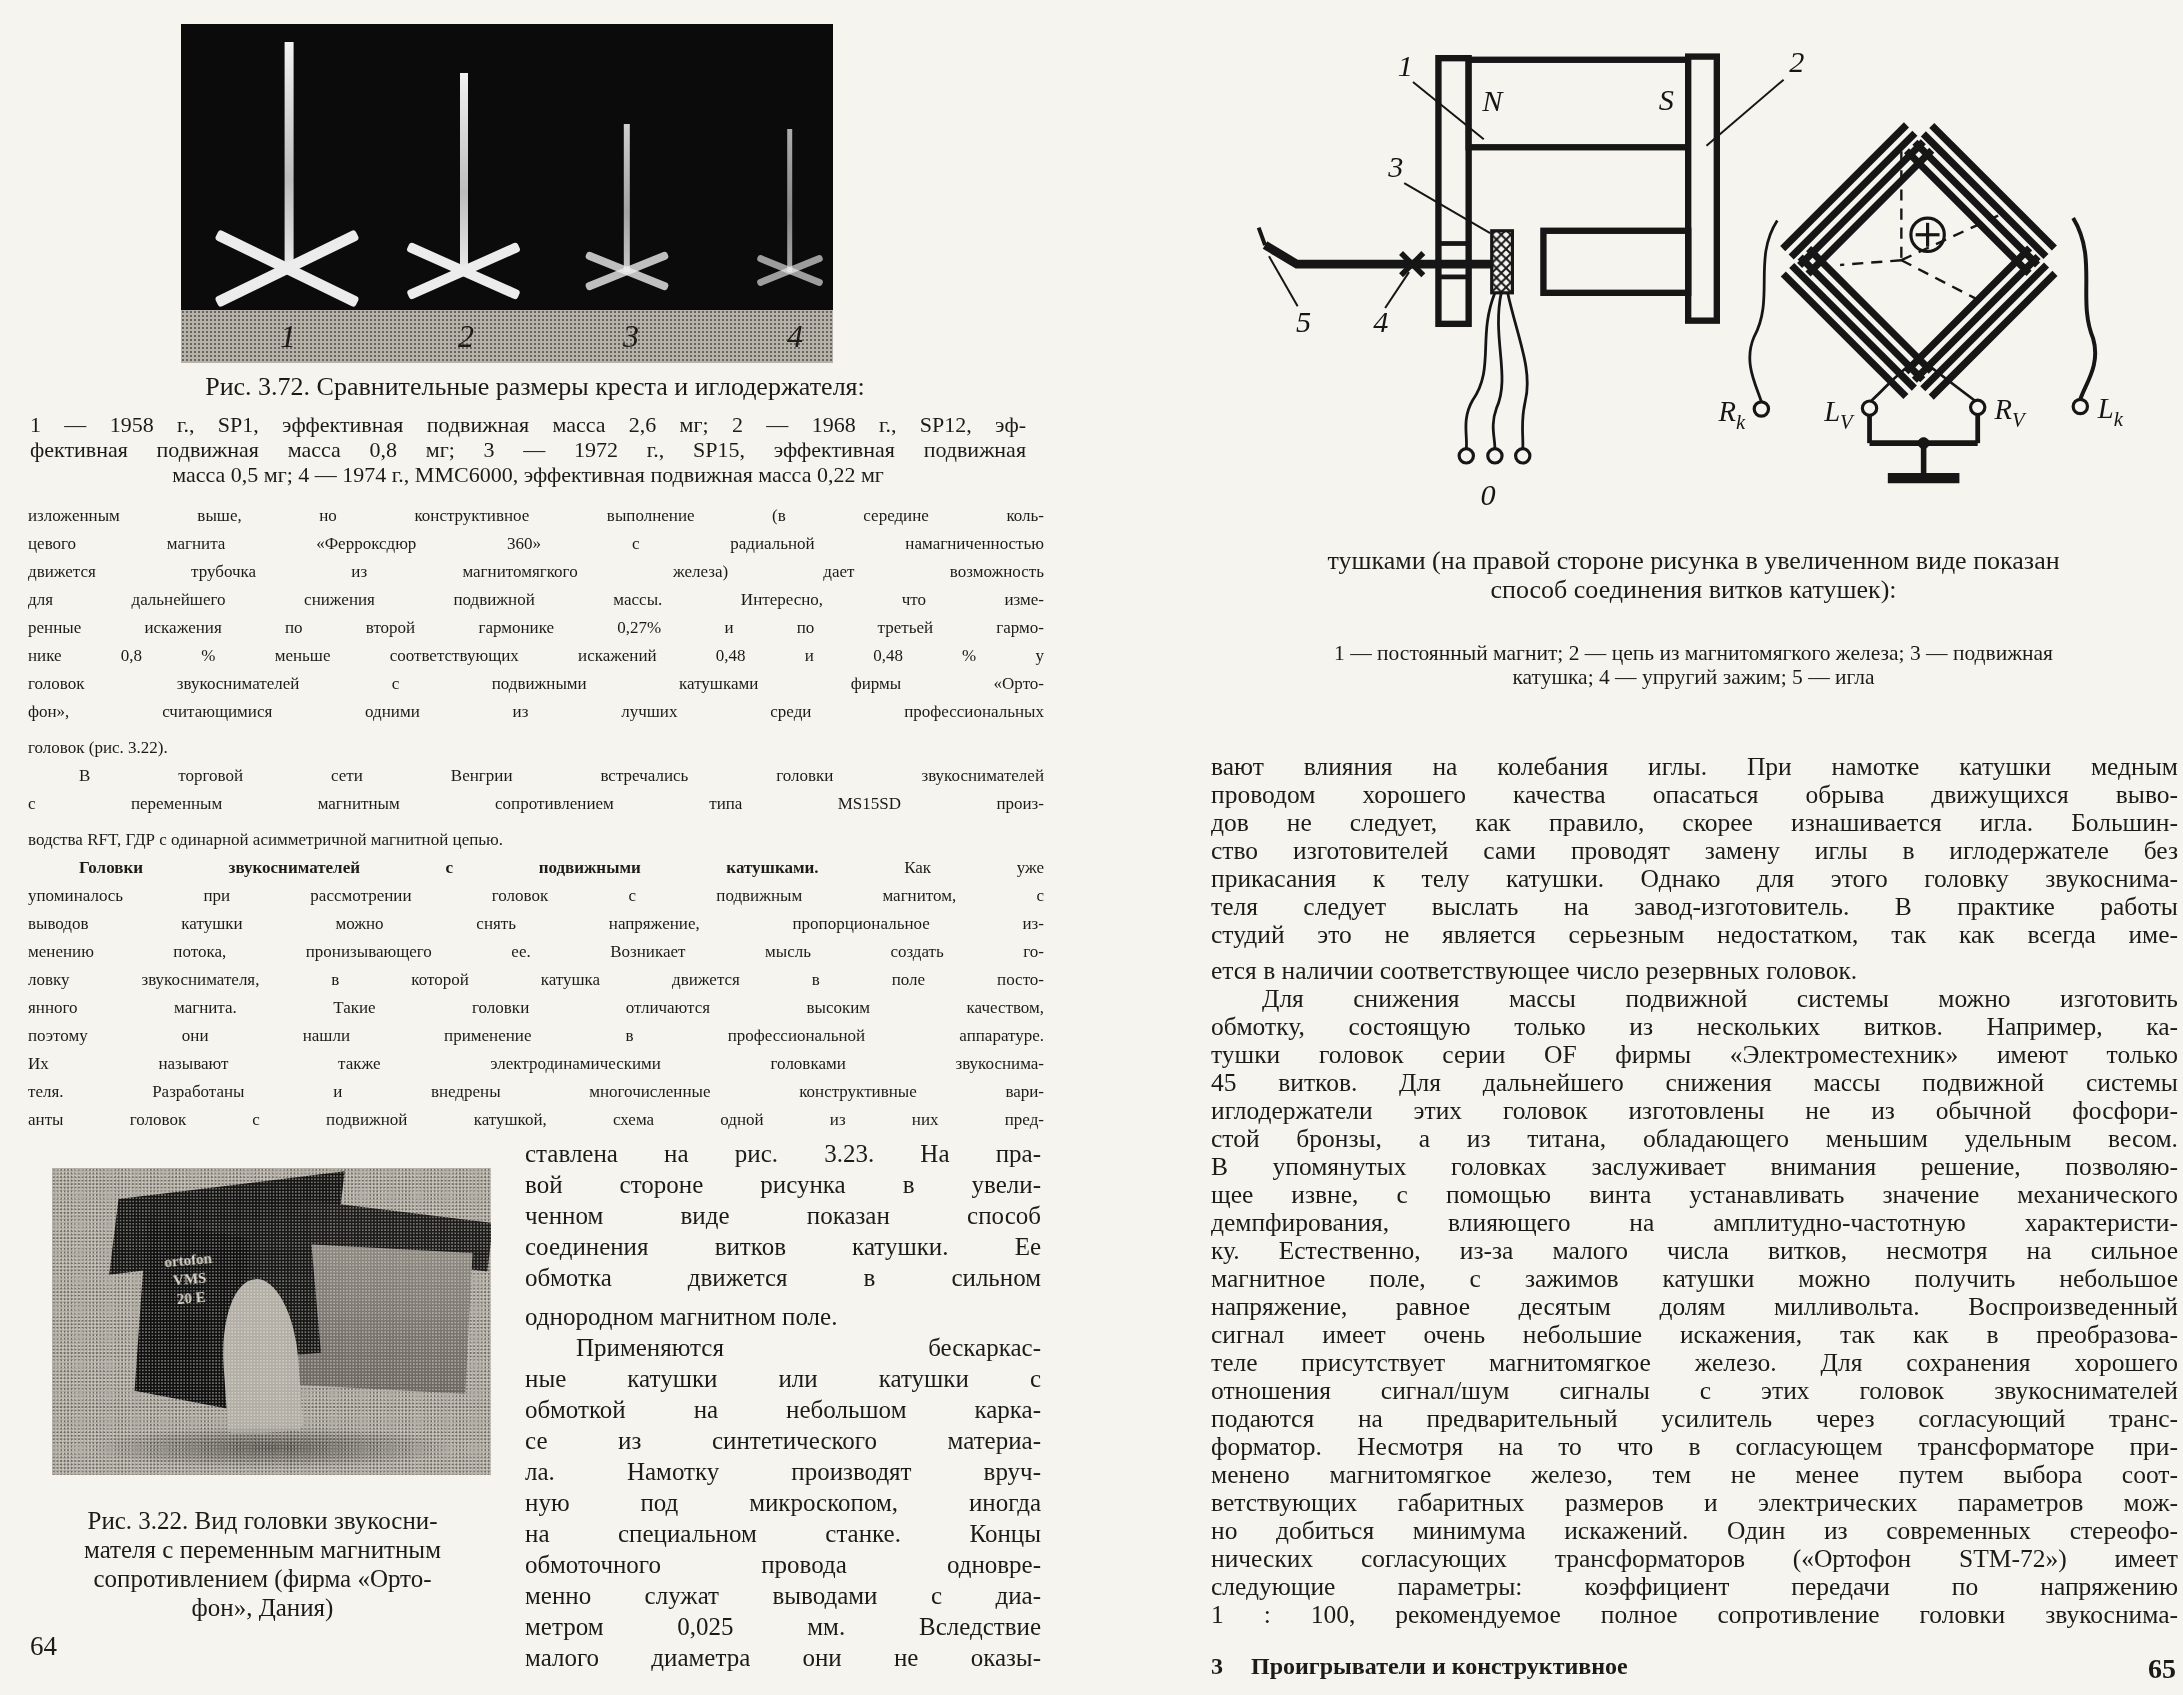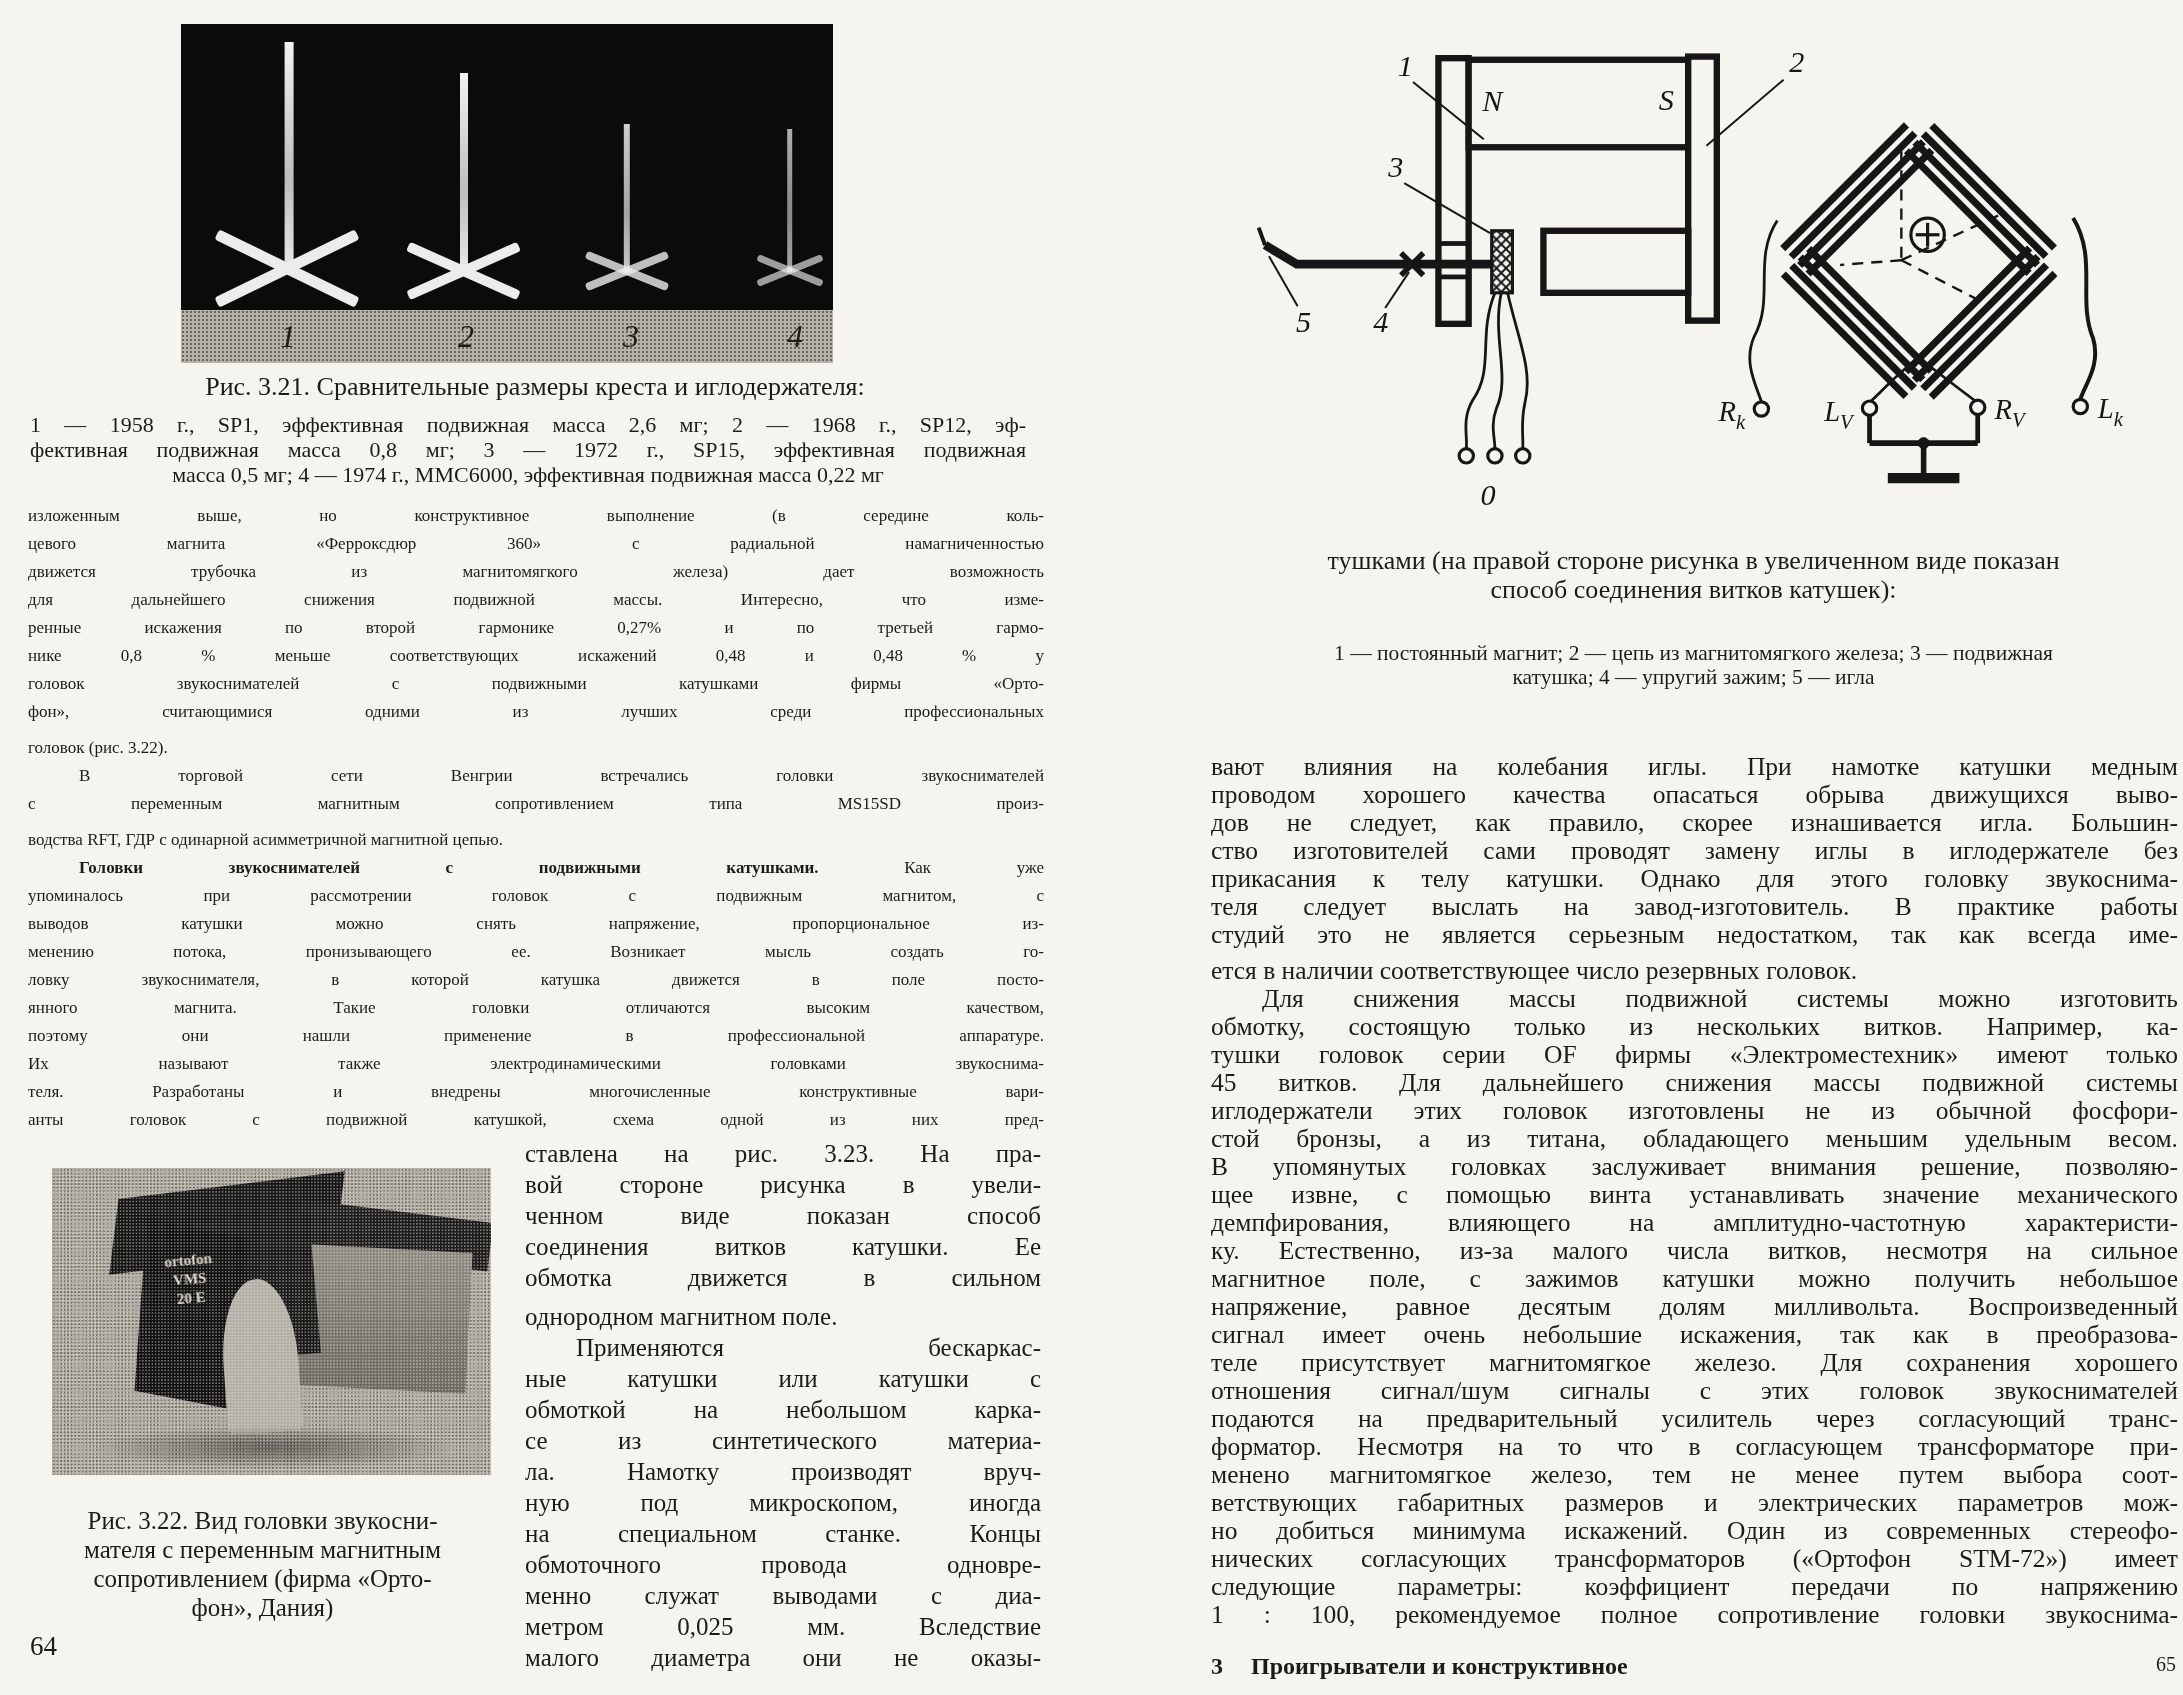--- a/index.html
+++ b/index.html
@@ -49,21 +49,21 @@
   
   #fig21-caption-title{left:28px;top:372px;width:1014px;text-align:center;font-size:26px;}
   #fig21-caption-small{left:30px;top:412px;width:996px;font-size:22px;line-height:25px;}
   #fig22-caption{left:30px;top:1506px;width:465px;font-size:25px;line-height:29px;}
   #fig23-caption{left:1211px;top:546px;width:965px;font-size:26px;line-height:29px;}
   #fig23-legend{left:1211px;top:641px;width:965px;font-size:21.5px;line-height:24px;font-family:Liberation Serif, serif;}
   #page-num-left{left:30px;top:1631px;font-size:27px;}
   #footer-right{left:1211px;top:1653px;width:965px;font-size:24px;}
   #footer-right .sig{font-weight:bold;margin-right:22px;}
   #footer-right .ftxt{font-weight:bold;}
-  #footer-right .pnum{float:right;font-weight:normal;font-size:20px;}
+  #footer-right .pnum{float:right;font-weight:bold;font-size:28px;}
   
   #fig23-diagram{left:1229px;top:20px;width:947px;height:517px;}
   svg text{font-family:"Liberation Serif","DejaVu Serif",serif;}
 </style>
 </head>
 <body>
 
 <div id="fig21-photo" class="abs">
   <div class="stylus" style="left:72px;top:0;width:72px;height:286px;">
     <div class="stem" style="width:8.8px;height:229px;top:17.5px;"></div>
@@ -86,21 +86,21 @@
     <div class="crossbar" style="width:70px;height:7.2px;left:-8px;top:243px;transform:rotate(-22deg);opacity:.65;"></div>
   </div>
   <div class="strip">
     <span class="num" style="left:99px;">1</span>
     <span class="num" style="left:277px;">2</span>
     <span class="num" style="left:442px;">3</span>
     <span class="num" style="left:606px;">4</span>
   </div>
 </div>
 
-<div id="fig21-caption-title" class="abs">Рис. 3.21. Сравнительные размеры креста и иглодержателя:</div>
+<div id="fig21-caption-title" class="abs">Рис. 3.72. Сравнительные размеры креста и иглодержателя:</div>
 <div id="fig21-caption-small" class="abs lines caption-small">
     <div class="pline">1 — 1958 г., SP1, эффективная подвижная масса 2,6 мг; 2 — 1968 г., SP12, эф-</div>
     <div class="pline">фективная подвижная масса 0,8 мг; 3 — 1972 г., SP15, эффективная подвижная</div>
     <div class="pline">масса 0,5 мг; 4 — 1974 г., ММС6000, эффективная подвижная масса 0,22 мг</div>
   </div>
 
 <div id="body-left-wide" class="abs">
   <div class="lines justify para-end">
       <div class="pline">изложенным выше, но конструктивное выполнение (в середине коль-</div>
       <div class="pline">цевого магнита «Ферроксдюр 360» с радиальной намагниченностью</div>

